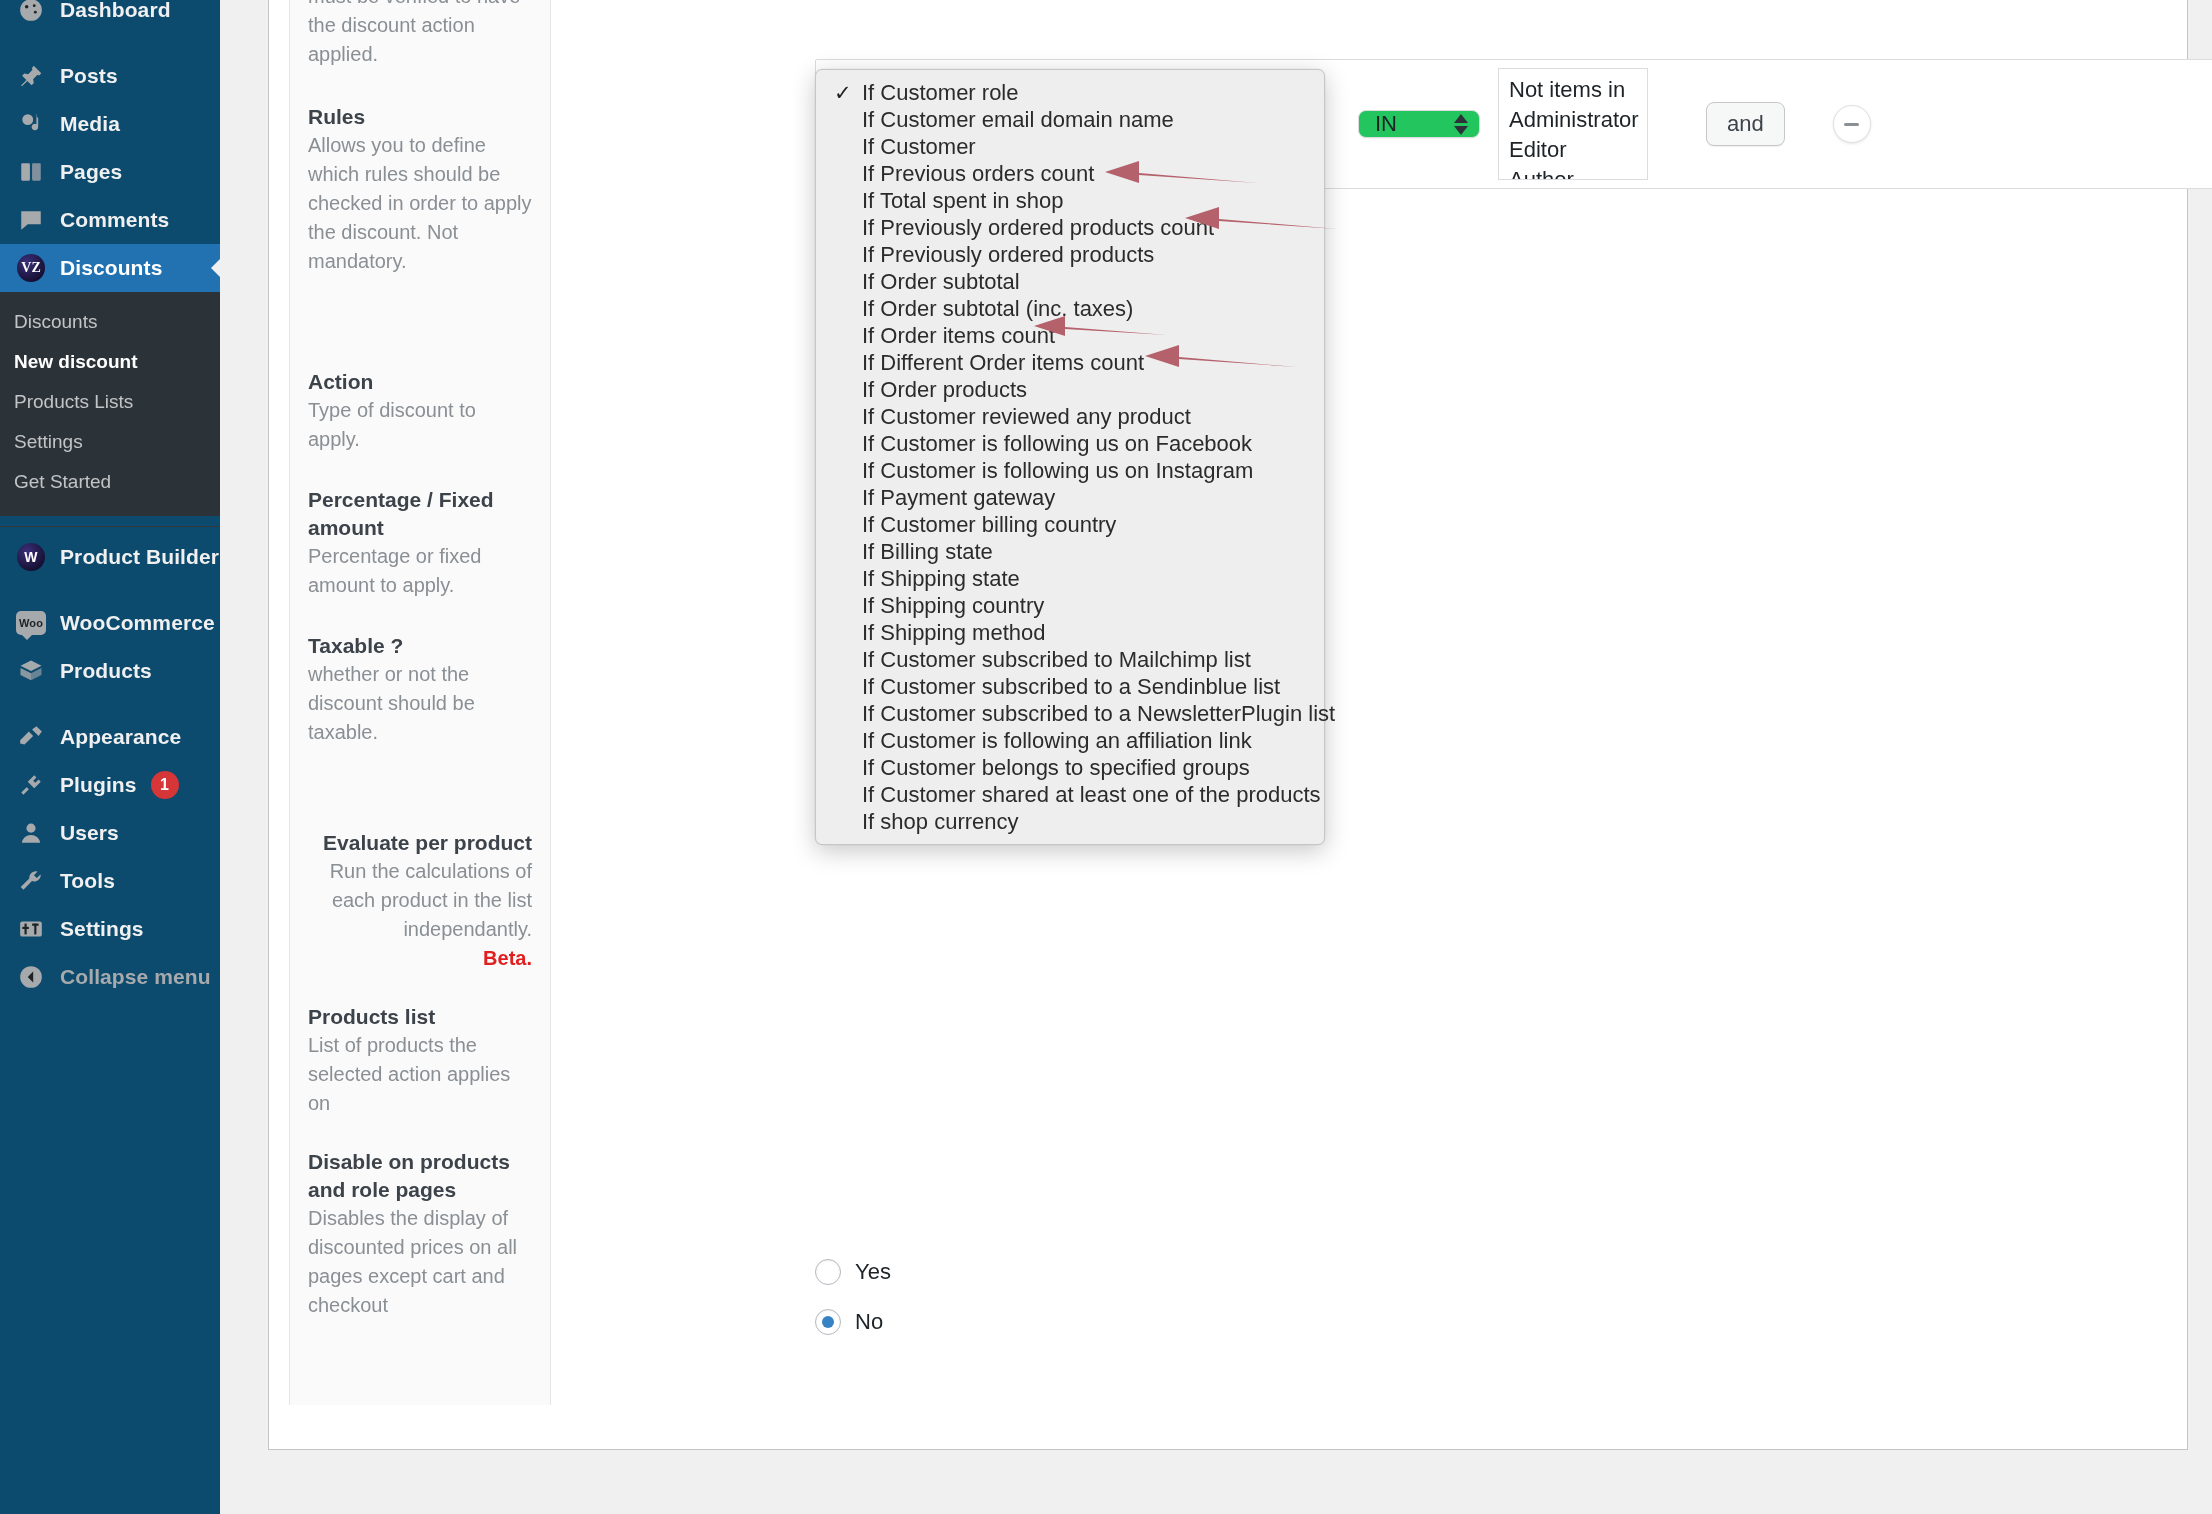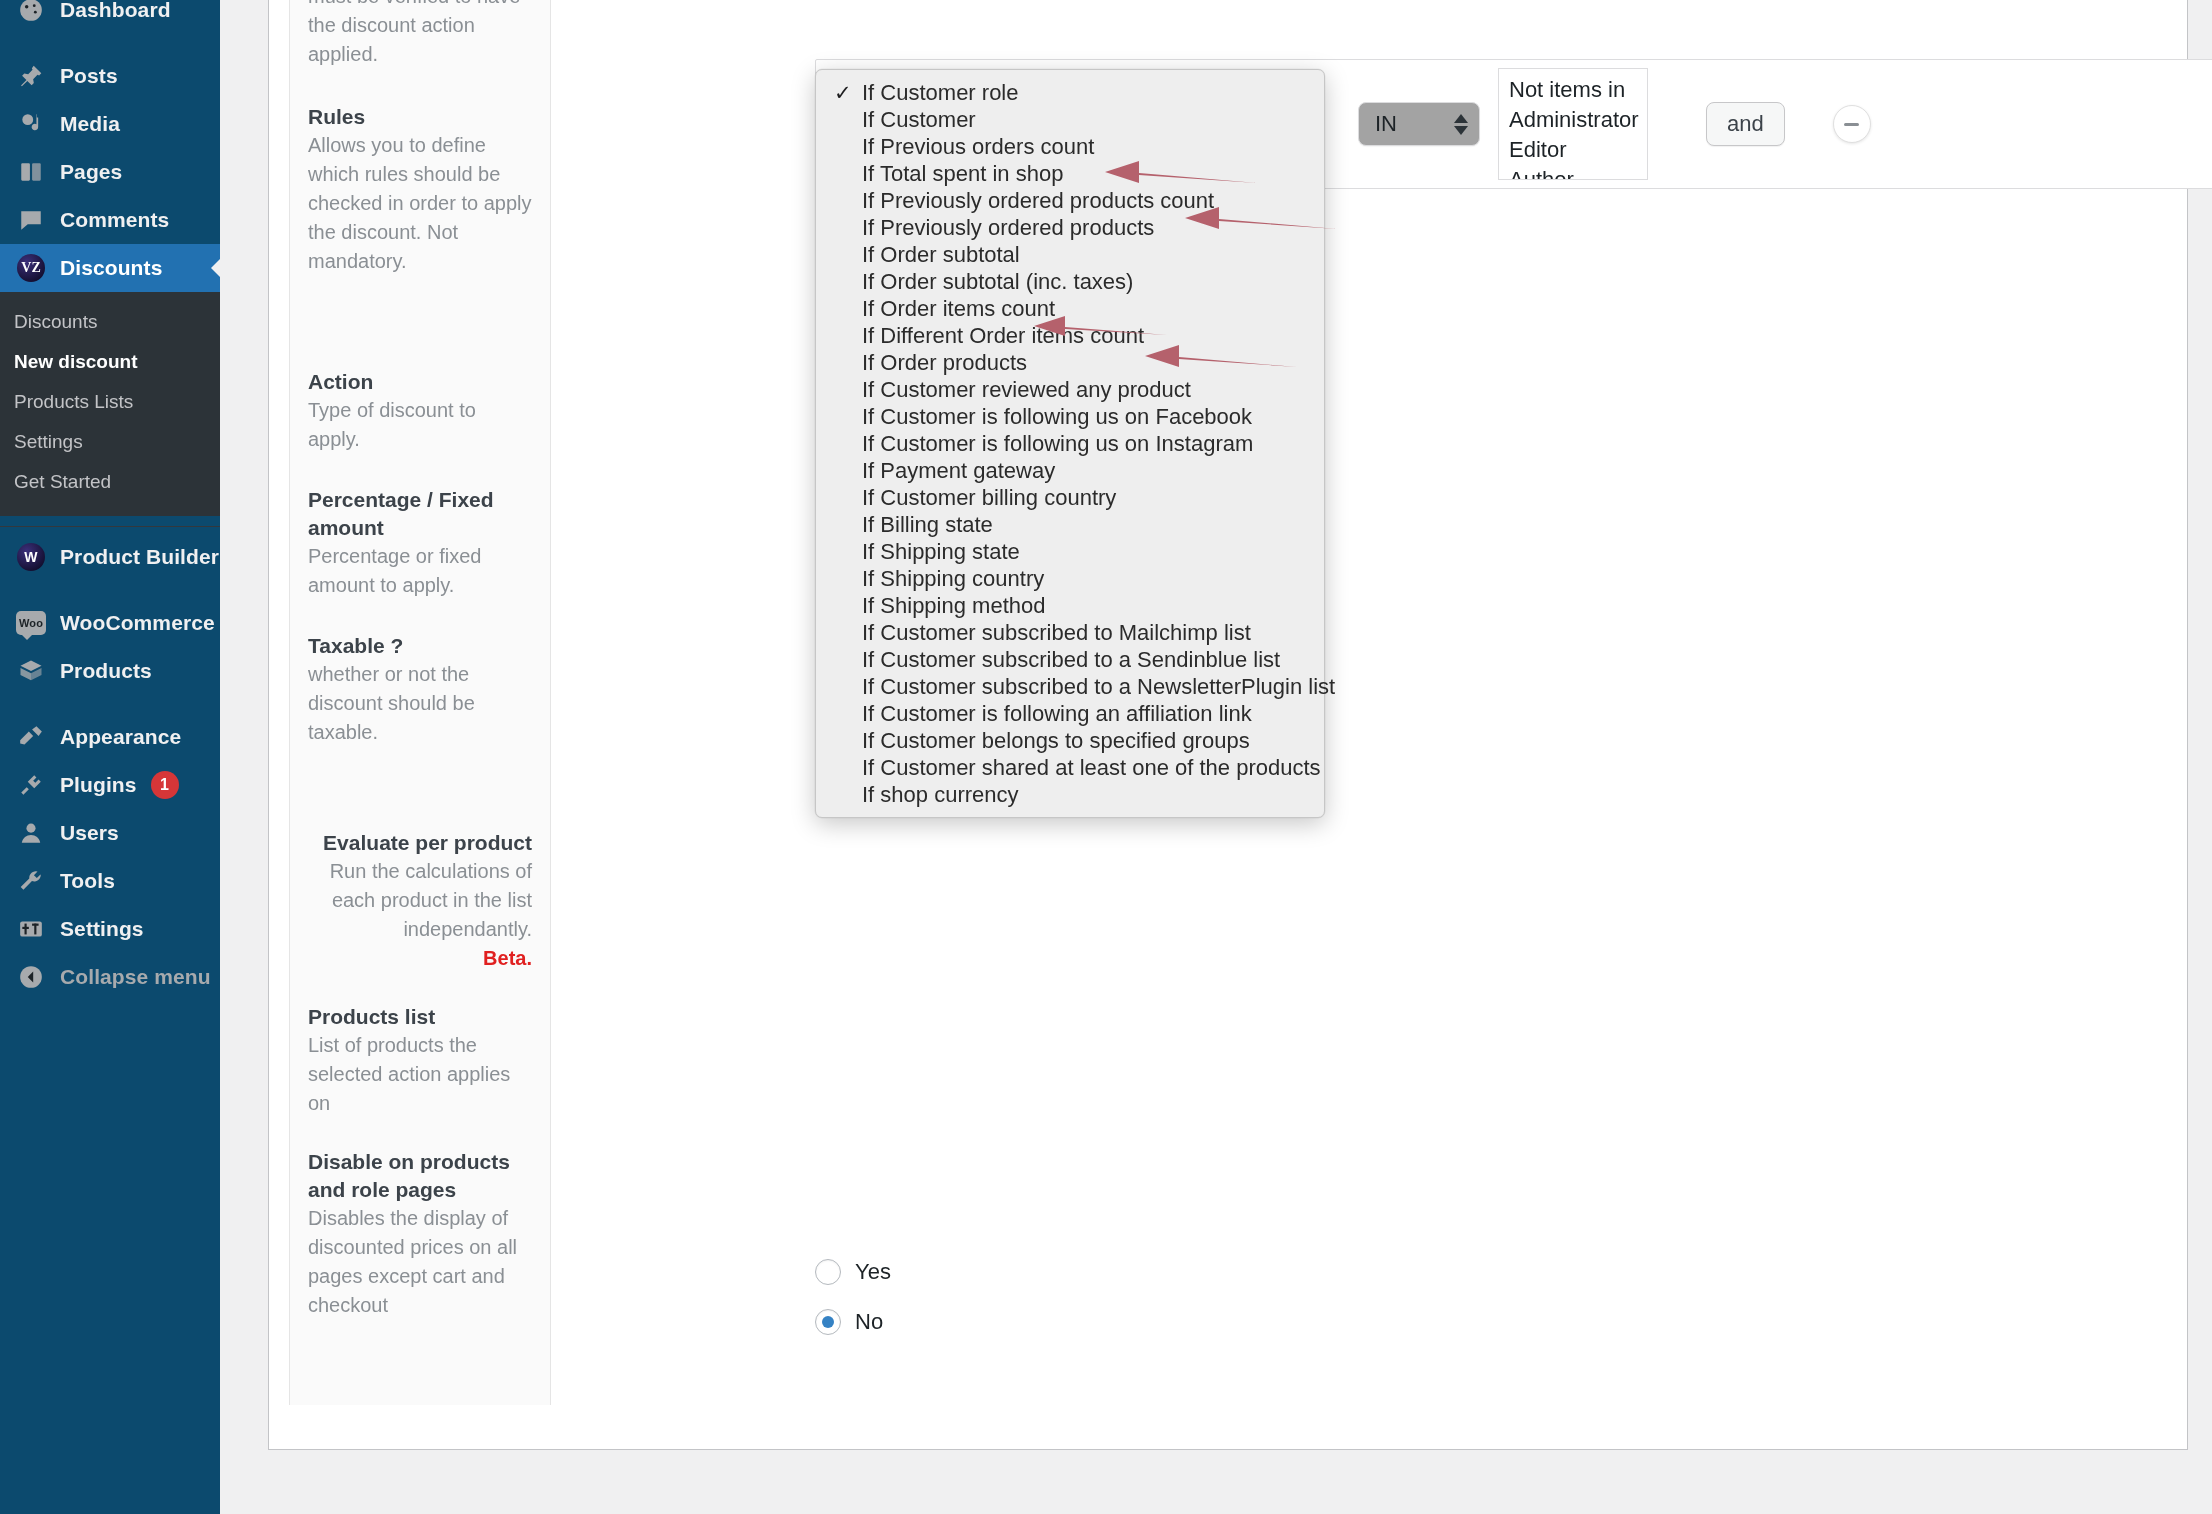--- a/index.html
+++ b/index.html
@@ -109,22 +109,22 @@
   .radio-row .rlabel { font-size: 22px; color:#1d2327; }
 
   
   .rule-card {
     position:absolute; left: 236px; top: 86px; width: 1700px; height: 130px;
     background:#fff; border:1px solid #dcdcde; border-radius:2px;
   }
   .rule-row { display:flex; align-items:center; height:100%; padding-left: 14px; gap: 18px; }
 
   .sel {
-    height: 44px; min-width: 120px; border:1px solid #dcdcde; border-radius:8px;
-    background:#a3a3a3; display:flex; align-items:center; justify-content:space-between;
+    height: 28px; min-width: 120px; border:1px solid #dcdcde; border-radius:8px;
+    background:#22c55e; display:flex; align-items:center; justify-content:space-between;
     padding: 0 11px 0 16px; font-size: 22px; color:#1d2327;
     box-shadow: 0 1px 1px rgba(0,0,0,.04);
   }
   .stepper { display:flex; flex-direction:column; gap:3px; margin-left:18px; }
   .stepper i { width:0;height:0;border-left:7px solid transparent;border-right:7px solid transparent; }
   .stepper i.up { border-bottom:9px solid #2c3338; }
   .stepper i.dn { border-top:9px solid #2c3338; }
 
   .listbox {
     width: 150px; height: 112px; border:1px solid #dcdcde; background:#fff;
@@ -393,20 +393,21 @@
           </div>
           <div class="btn" style="margin-left:40px;">and</div>
           <div class="circle-btn" style="margin-left:30px;">
             <span></span>
           </div>
         </div>
       </div>
 
       <div class="popup">
         <div class="popup-opt"><span class="chk">✓</span><span>If Customer role</span></div>
+        <div class="popup-opt"><span>If Customer email domain name</span></div>
         <div class="popup-opt"><span>If Customer</span></div>
         <div class="popup-opt"><span>If Previous orders count</span></div>
         <div class="popup-opt"><span>If Total spent in shop</span></div>
         <div class="popup-opt"><span>If Previously ordered products count</span></div>
         <div class="popup-opt"><span>If Previously ordered products</span></div>
         <div class="popup-opt"><span>If Order subtotal</span></div>
         <div class="popup-opt"><span>If Order subtotal (inc. taxes)</span></div>
         <div class="popup-opt"><span>If Order items count</span></div>
         <div class="popup-opt"><span>If Different Order items count</span></div>
         <div class="popup-opt"><span>If Order products</span></div>

